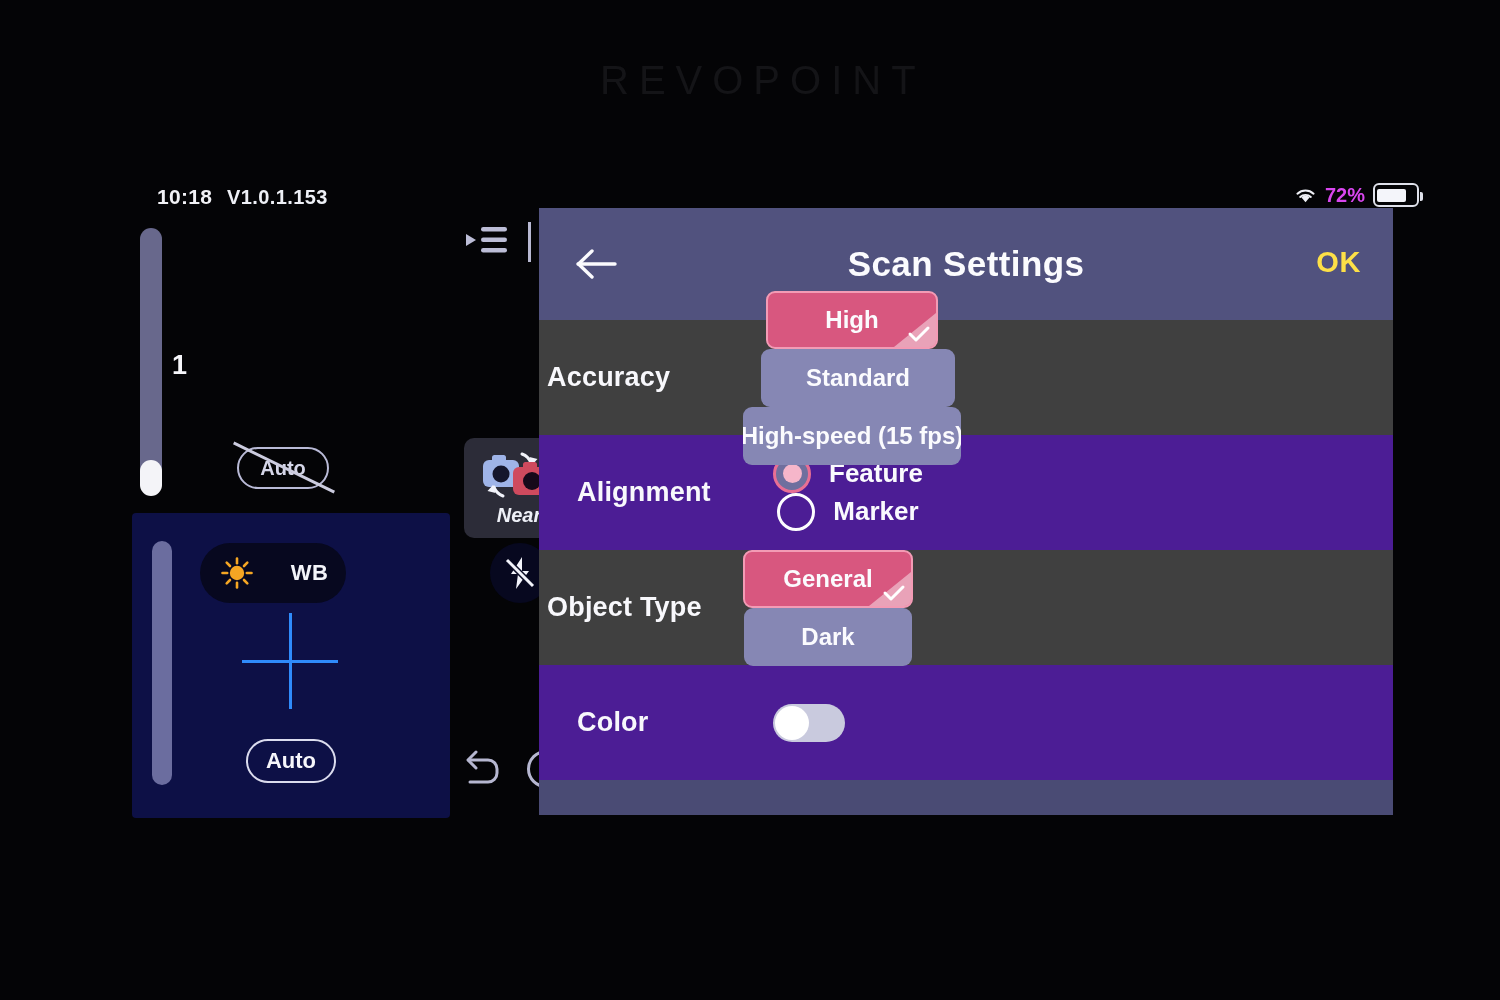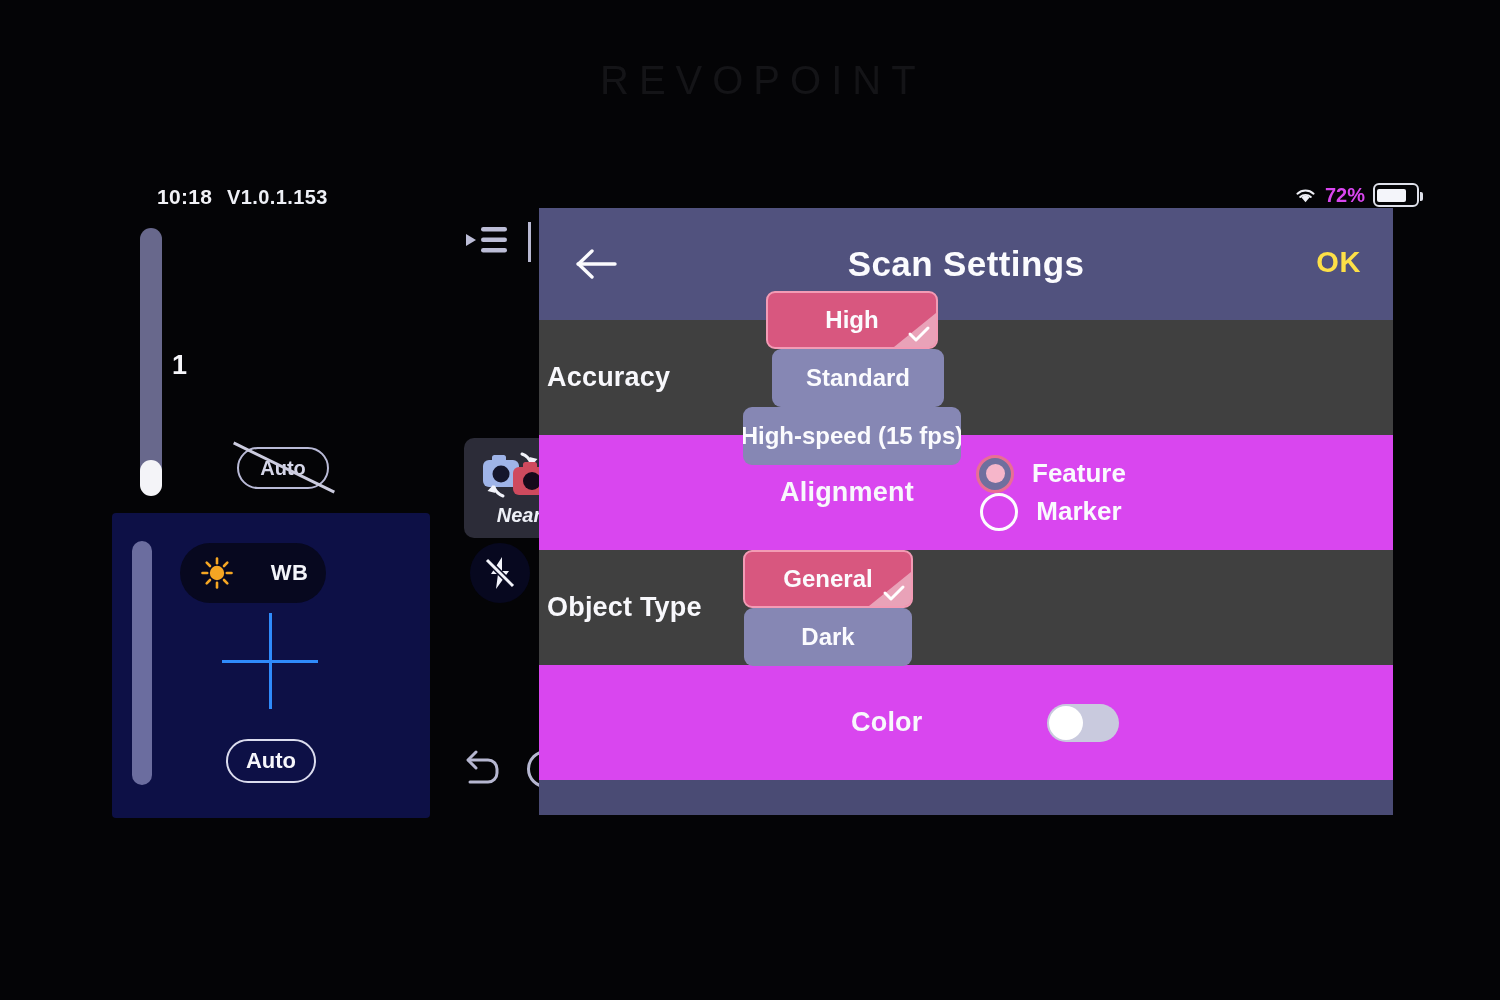--- a/index.html
+++ b/index.html
@@ -110,21 +110,21 @@
     left: -9px; top: 19px;
     width: 112px; height: 3px;
     background: #ccccdf;
     transform: rotate(26deg);
     transform-origin: center;
   }
 
   
   .campanel {
     position: absolute;
-    left: 112px; top: 513px;
+    left: 132px; top: 513px;
     width: 318px; height: 305px;
     background: #0d1046;
     border-radius: 4px;
   }
   .cam-slider {
     position: absolute; left: 20px; top: 28px;
     width: 20px; height: 244px;
     background: #8788b9;
     border-radius: 10px;
     opacity: .78;
@@ -240,21 +240,21 @@
     color: #fde047; font-size: 29px; font-weight: bold;
     letter-spacing: .6px;
   }
 
   .row {
     display: flex; align-items: center;
     padding-left: 38px;
     height: 115px;
   }
   .row.light { background: #404040; padding-left: 8px; }
-  .row.dark  { background: #d946ef; justify-content: center; }
+  .row.dark  { background: #4c1d95; }
   .row-label {
     width: 200px;
     color: #f8f8fc; font-size: 27px; font-weight: bold;
     letter-spacing: .2px;
     flex: 0 0 auto;
   }
   .row-controls {
     display: flex; align-items: center;
     margin-left: -4px;
     flex-direction: column;
@@ -284,21 +284,21 @@
   }
   .opt .tick .tri {
     position: absolute; right: 0; bottom: 0;
     width: 0; height: 0;
     border-left: 42px solid transparent;
     border-bottom: 34px solid rgba(255,255,255,.45);
   }
   .opt .tick svg { position: absolute; right: 5px; bottom: 4px; }
 
   .opt-w-high { width: 172px; }
-  .opt-w-std  { width: 172px; margin-left: 12px; }
+  .opt-w-std  { width: 194px; margin-left: 12px; }
   .opt-w-hs   { width: 218px; }
   .opt-w-gen  { width: 170px; }
   .opt-w-dark { width: 168px; }
 
   
   .radio-item {
     display: flex; align-items: center;
     margin-right: 64px;
   }
   .radio {

